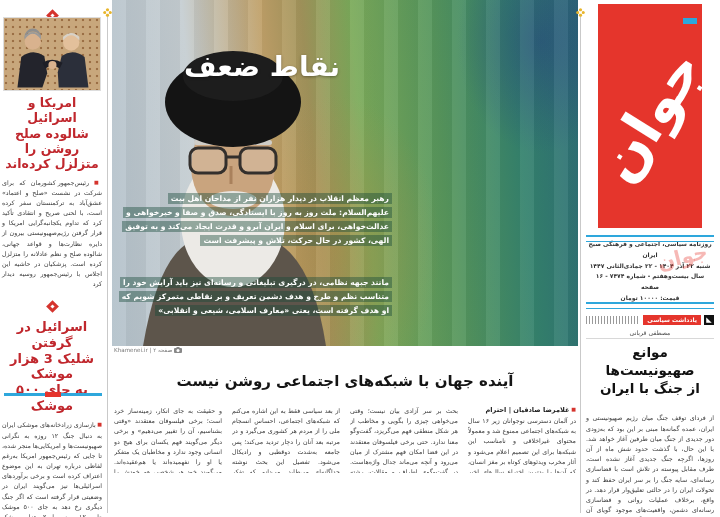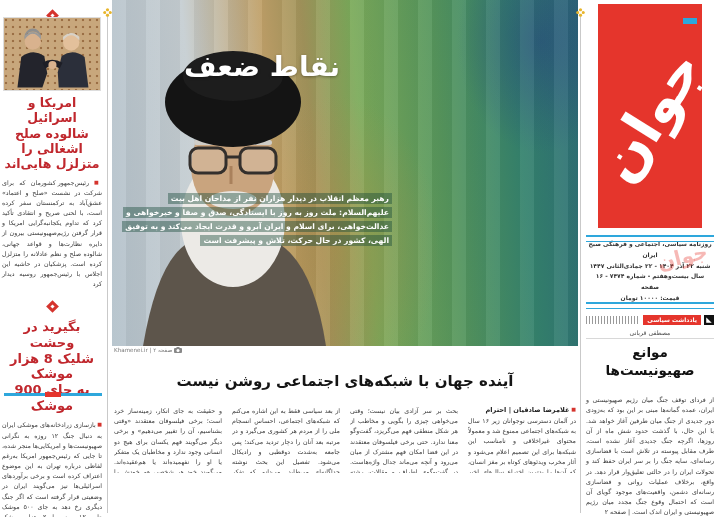--- a/index.html
+++ b/index.html
@@ -79,31 +79,31 @@
         <path d="M21.5 20 q8.5 -12 17 0 l0 -4 q-8.5 -8 -17 0 z" fill="#9b9b9b"></path>
         <circle cx="70" cy="23" r="8.5" fill="#e3c09b"></circle>
         <path d="M61.5 21 q8.5 -11 17 0 l0 -4 q-8.5 -8 -17 0 z" fill="#d8d2c8"></path>
         <path d="M40 44 Q50 38 61 44 L58 50 Q50 45 43 50 Z" fill="#1d1e26"></path>
         <circle cx="50.5" cy="46.5" r="4.2" fill="#d9b28e"></circle>
       </svg>
     </div>
 
     <h2 class="hl-red">
       <span>امریکا و اسرائیل</span><br>
-      <span>شالوده صلح اشغالی را</span><br>
-      <span>متزلزل هایی‌اند</span>
+      <span>شالوده صلح روشن را</span><br>
+      <span>متزلزل کرده‌اند</span>
     </h2>
     <p class="body-txt"><span class="red-sq">■ </span><span>رئیس‌جمهور کشورمان که برای شرکت در نشست «صلح و اعتماد» عشق‌آباد به ترکمنستان سفر کرده است، با لحنی صریح و انتقادی تأکید کرد که تداوم یکجانبه‌گرایی امریکا و قرار گرفتن رژیم‌صهیونیستی بیرون از دایره نظارت‌ها و قواعد جهانی، شالوده صلح و نظم عادلانه را متزلزل کرده است. پزشکیان در حاشیه این اجلاس با رئیس‌جمهور روسیه دیدار کرد</span></p>
 
     <div class="sep-orn"><span class="diamond"></span></div>
 
     <h2 class="hl-red hl-red2">
-      <span>بگیرید در وحشت</span><br>
-      <span>شلیک 8 هزار موشک</span><br>
-      <span>به جای 900 موشک</span>
+      <span>اسرائیل در گرفتن</span><br>
+      <span>شلیک 3 هزار موشک</span><br>
+      <span>به جای ۵۰۰ موشک</span>
     </h2>
     <p class="body-txt"><span class="red-sq">■ </span><span>بازسازی زرادخانه‌های موشکی ایران به دنبال جنگ ۱۲ روزه به نگرانی صهیونیست‌ها و امریکایی‌ها منجر شده، تا جایی که رئیس‌جمهور امریکا به‌رغم لفاظی درباره تهران به این موضوع اعتراف کرده است و برخی برآوردهای اسرائیلی‌ها نیز می‌گویند ایران در وضعیتی قرار گرفته است که اگر جنگ دیگری رخ دهد به جای ۵۰۰ موشک طی ۱۲ روز، با ۲ هزار موشک سرزمین‌های اشغالی را هدف قرار دهد</span></p>
 
     <div class="bottom-strip">
         <i></i>
       </div>
   </aside>
 
   <div class="vdiv" style="left:107px;">
     <span class="orn">
@@ -136,20 +136,21 @@
         <ellipse cx="115" cy="86" rx="68" ry="45" fill="#141414"></ellipse>
         <ellipse cx="115" cy="60" rx="50" ry="25" fill="#1d1d1d"></ellipse>
       </svg>
 
       <h1 class="lead-hl">
         <span>نقاط ضعف</span><br>
         <br>
       </h1>
 
       <p class="deck" style="top:184px;"><span class="strip">رهبر معظم انقلاب در دیدار هزاران نفر از مداحان اهل بیت علیهم‌السلام: ملت روز به روز با ایستادگی، صدق و صفا و خیرخواهی و عدالت‌خواهی، برای اسلام و ایران آبرو و قدرت ایجاد می‌کند و به توفیق الهی، کشور در حال حرکت، تلاش و پیشرفت است</span></p>
+      <p class="deck" style="top:268px;"><span class="strip">مانند جبهه نظامی، در درگیری تبلیغاتی و رسانه‌ای نیز باید آرایش خود را متناسب نظم و طرح و هدف دشمن تعریف و بر نقاطی متمرکز شویم که او هدف گرفته است، یعنی «معارف اسلامی، شیعی و انقلابی»</span></p>
     </div>
 
     <div class="caption-bar">
       <span>Khamenei.ir | صفحه ۲</span>
       <svg width="8" height="6" viewBox="0 0 8 6">
         <rect x="0" y="1" width="8" height="5" rx="1" fill="#888"></rect>
           <circle cx="4" cy="3.5" r="1.5" fill="#fff"></circle>
           <rect x="2.5" y="0" width="3" height="1.5" fill="#888"></rect>
       </svg>
     </div>
@@ -202,19 +203,20 @@
     <div class="mh-story">
       <div class="badge-row">
         <span class="note-icon">◣</span>
         <span class="badge">یادداشت سیاسی</span>
         <span class="barcode"></span>
       </div>
       <div class="byline">مصطفی قربانی</div>
       <hr class="rule">
       <h2 class="hl-black">
         <span>موانع صهیونیست‌ها</span><br>
+        <span>از جنگ با ایران</span>
       </h2>
       <p class="body-txt" style="margin:0;">از فردای توقف جنگ میان رژیم صهیونیستی و ایران، عمده گمانه‌ها مبنی بر این بود که به‌زودی دور جدیدی از جنگ میان طرفین آغاز خواهد شد. با این حال، با گذشت حدود شش ماه از آن روزها، اگرچه جنگ جدیدی آغاز نشده است، طرف مقابل پیوسته در تلاش است با فضاسازی رسانه‌ای، سایه جنگ را بر سر ایران حفظ کند و تحولات ایران را در حالتی تعلیق‌وار قرار دهد. در واقع، برخلاف عملیات روانی و فضاسازی رسانه‌ای دشمن، واقعیت‌های موجود گویای آن است که احتمال وقوع جنگ مجدد میان رژیم صهیونیستی و ایران اندک است. | صفحه ۲</p>
     </div>
 
   </aside>
 
 </div>
 
 </body></html>

